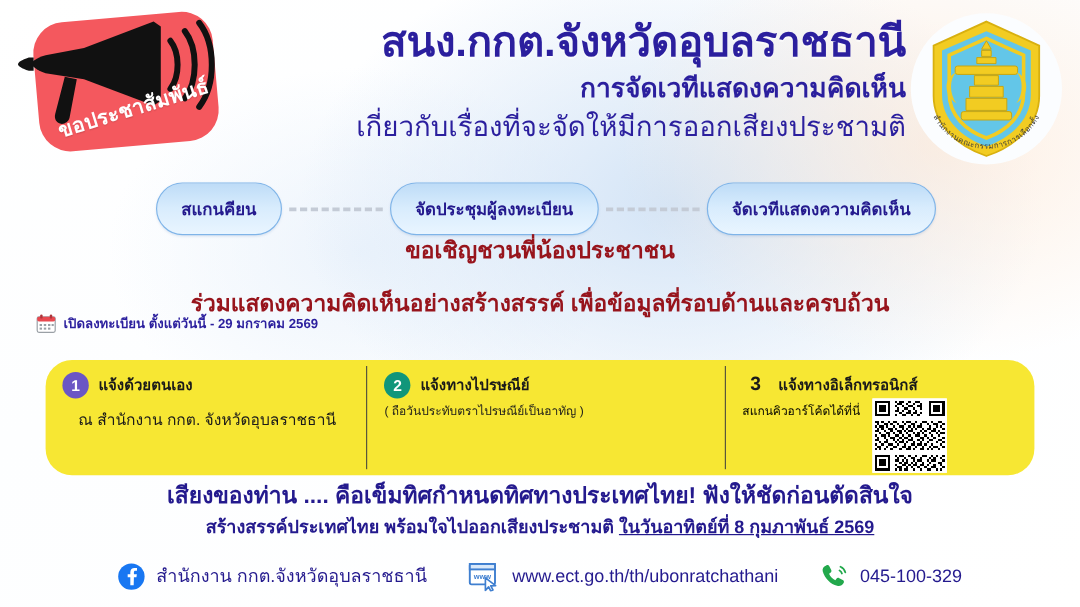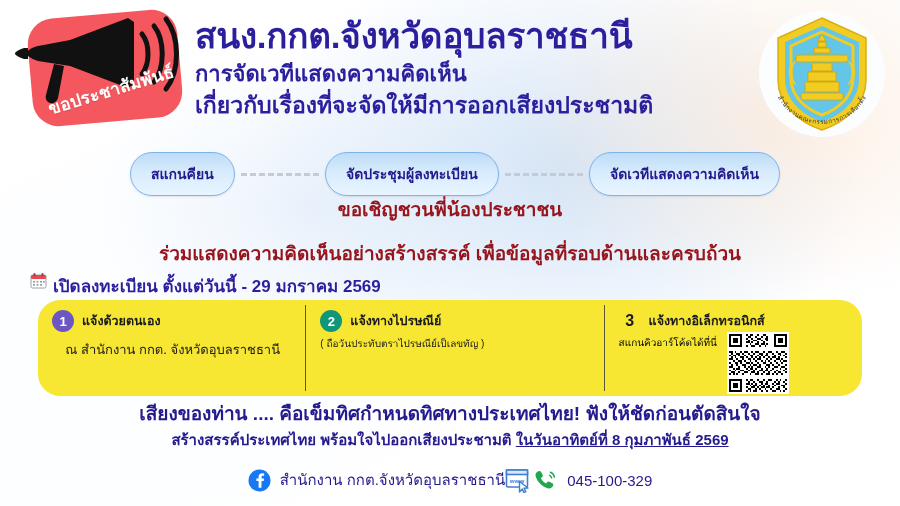--- a/index.html
+++ b/index.html
@@ -40,28 +40,28 @@
     font-size: 17px;
     font-weight: bold;
     letter-spacing: .3px;
     transform: rotate(-17deg);
     text-shadow: 0 1px 1px rgba(0,0,0,.12);
     white-space: nowrap;
   }
   .megaphone { position: absolute; left: 2px; top: 2px; width: 190px; height: 110px; }
 
   
-  .header { position: absolute; left: 195px; top: 16px; width: 560px; text-align: left; }
+  .header { position: absolute; left: 195px; top: 16px; width: 560px; text-align: right; }
   .title-main {
     font-size: 35px; font-weight: bold; color: #2b1f9e;
     letter-spacing: -0.2px; line-height: 1.12;
     text-shadow: 0 1px 0 rgba(255,255,255,.6);
   }
   .title-sub1 { margin-top: 6px; font-size: 22px; font-weight: bold; color: #2b1f9e; line-height: 1.2; }
-  .title-sub2 { margin-top: 4px; font-size: 23px; font-weight: bold; color: #2b1f9e; line-height: 1.2; }
+  .title-sub2 { margin-top: 4px; font-size: 23px; font-weight: normal; color: #2b1f9e; line-height: 1.2; }
 
   
   .emblem { position: absolute; right: 12px; top: 8px; width: 132px; height: 132px; }
 
   
   .steps {
     position: absolute; left: 130px; top: 150px;
     width: 650px; height: 48px;
     display: flex; align-items: center; justify-content: space-between;
   }
@@ -77,23 +77,23 @@
   }
   .connector { flex: 1 1 auto; height: 0; border-top: 3px dashed #c4cbd6; margin: 0 6px; min-width: 24px; }
 
   
   .invite { position: absolute; left: 60px; top: 198px; width: 780px; text-align: center; }
   .invite-1 { font-size: 19px; font-weight: bold; color: #97141c; line-height: 1.28; }
   .invite-2 { font-size: 19px; font-weight: bold; color: #97141c; line-height: 1.28; margin-top: 20px; }
 
   
   .dateline {
-    position: absolute; left: 30px; top: 272px;
-    display: flex; gap: 6px;
-    font-size: 17px; font-weight: bold; color: #2b1f9e;
+    position: absolute; left: 30px; top: 260px;
+    display: flex; align-items: center; gap: 6px;
+    font-size: 11px; font-weight: bold; color: #2b1f9e;
   }
   .cal-icon { width: 17px; height: 17px; display: block; }
 
   
   .panel {
     position: absolute; left: 38px; top: 300px;
     width: 824px; height: 96px;
     background: #f7e733;
     border-radius: 22px;
     display: flex;
@@ -126,21 +126,21 @@
 
   
   .slogan { position: absolute; left: 50px; top: 402px; width: 800px; text-align: center; }
   .slogan-1 { font-size: 19px; font-weight: bold; color: #241a8e; line-height: 1.3; }
   .slogan-2 { font-size: 15px; font-weight: bold; color: #241a8e; line-height: 1.35; margin-top: 3px; }
   .slogan-2 u { text-decoration: underline; }
 
   
   .footer {
     position: absolute; left: 0; top: 458px; width: 900px; height: 44px;
-    display: flex; align-items: center; justify-content: center; 
+    display: flex; align-items: center; justify-content: center; gap: 34px;
   }
   .f-item { display: flex; align-items: center; gap: 9px; }
   .f-text { font-size: 15px; color: #241a8e; white-space: nowrap; }
   .f-icon { display: block; flex: 0 0 auto; }
 </style>
 </head>
 <body>
 
 <div id="poster">
 
@@ -239,21 +239,21 @@
     </div>
 
     <div class="divider"></div>
 
     <div class="cell cell-2">
       <div class="cell-head">
         <span class="num-circle" style="background:#11967a">2</span>
         <span class="cell-title">แจ้งทางไปรษณีย์</span>
       </div>
       <div class="cell-body">
-        <div class="line-sm">( ถือวันประทับตราไปรษณีย์เป็เลขทัญ )</div>
+        <div class="line-sm">( ถือวันประทับตราไปรษณีย์เป็นอาทัญ )</div>
       </div>
     </div>
 
     <div class="divider"></div>
 
     <div class="cell cell-3">
       <div class="cell-head">
         <span class="num-plain">3</span>
         <span class="cell-title">แจ้งทางอิเล็กทรอนิกส์</span>
       </div>
@@ -508,20 +508,21 @@
       <span class="f-text">สำนักงาน กกต.จังหวัดอุบลราชธานี</span>
     </div>
 
     <div class="f-item">
       <svg class="f-icon" width="28" height="25" viewBox="0 0 28 25">
         <rect x="1.5" y="2" width="21" height="17" rx="1.5" fill="#ffffff" stroke="#3f7fd0" stroke-width="1.6"></rect>
         <rect x="1.5" y="2" width="21" height="4.5" fill="#d8e8fa" stroke="#3f7fd0" stroke-width="1.6"></rect>
         <text x="12" y="14.6" font-size="6.2" font-weight="bold" fill="#3f7fd0" text-anchor="middle" font-family="'Liberation Sans',sans-serif">www</text>
         <path d="M14.5 13.5 L14.5 24 L17.2 21.1 L19.0 24.6 L20.8 23.6 L19.0 20.2 L23.0 20.0 Z" fill="#ffffff" stroke="#3f7fd0" stroke-width="1.4" stroke-linejoin="round"></path>
       </svg>
+      <span class="f-text">www.ect.go.th/th/ubonratchathani</span>
     </div>
 
     <div class="f-item">
       <svg class="f-icon" width="25" height="24" viewBox="0 0 25 24">
         <path d="M5.5 3.2c1.1-.6 2.1-.3 2.6.7l1.5 2.9c.5 1 .3 1.9-.6 2.5l-1.1.8c.9 2.3 2.9 4.4 5.2 5.4l.8-1.1c.6-.9 1.5-1.1 2.5-.6l2.9 1.5c1 .5 1.3 1.5.7 2.6-1.1 2-3.1 2.9-5.4 2.3C9.3 18.9 4.1 13.7 2.6 8 2.1 5.8 3.2 4.2 5.5 3.2z" fill="#22a84c"></path>
         <g fill="none" stroke="#22a84c" stroke-width="1.5" stroke-linecap="round">
           <path d="M16.6 7.4c1 .5 1.7 1.4 2 2.5"></path>
           <path d="M17.4 4.3c2 .8 3.5 2.5 4 4.7"></path>
         </g>
       </svg>

